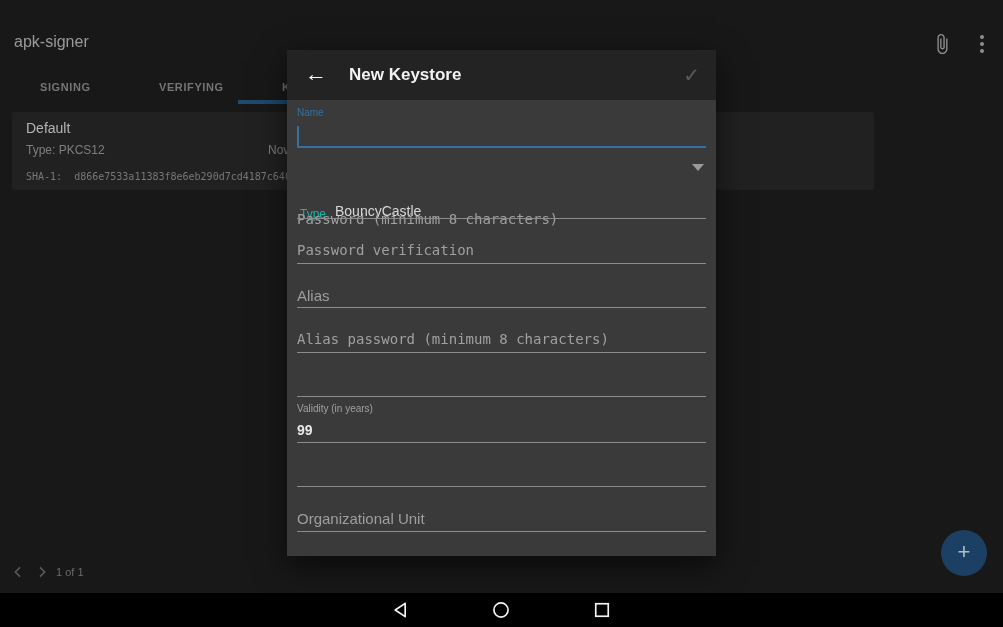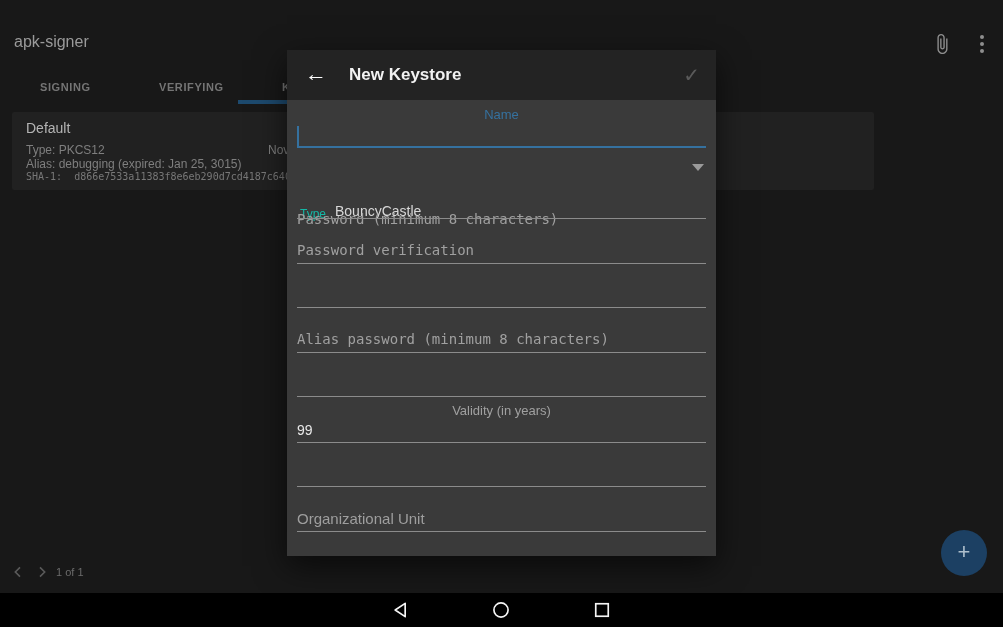--- a/index.html
+++ b/index.html
@@ -38,25 +38,25 @@
   .fab{position:absolute;left:941px;top:530px;width:46px;height:46px;border-radius:50%;
     background:#1c4063;color:#aebfcc;font-size:22px;line-height:44px;text-align:center;font-weight:300;}
   
   .dialog{position:absolute;left:287px;top:50px;width:429px;height:506px;background:#3a3a3a;z-index:10;
     box-shadow:0 10px 30px rgba(0,0,0,.6);}
   .dialog-header{position:absolute;left:0;top:0;width:429px;height:50px;background:#232323;}
   .dlg-back{position:absolute;left:18px;top:11px;font-size:22px;color:#fdfdfd;}
   .dlg-title{position:absolute;left:62px;top:15px;font-size:17px;font-weight:bold;color:#f2f2f2;}
   .dlg-check{position:absolute;right:16px;top:13px;font-size:20px;color:#5a5a5a;}
   .fld{position:absolute;left:10px;width:409px;}
-  .flabel{font-size:13px;color:#a0a0a0;text-align:center;}
+  .flabel{font-size:10px;color:#a0a0a0;}
   .flabel.blue{color:#35719f;}
   .hint-mono{font-size:14px;color:#a0a0a0;font-family:"DejaVu Sans Mono",monospace;white-space:nowrap;}
   .hint-sans{font-size:15px;color:#9e9e9e;}
-  .fvalue{font-size:14px;color:#e8e8e8;}
+  .fvalue{font-size:14px;color:#e8e8e8;font-weight:bold;}
   .uline{position:absolute;left:10px;width:409px;height:1px;background:#8b8b8b;}
   .uline.blue{height:2px;background:#35719f;}
   .cursor{position:absolute;left:10px;top:76px;width:2px;height:21px;background:#35719f;}
   .type-label{position:absolute;left:13px;top:157px;font-size:12px;color:#14b8a6;}
   .type-value{position:absolute;left:48px;top:153px;font-size:14px;color:#d8d8d8;}
   .dd-arrow{position:absolute;right:12px;top:114px;width:0;height:0;
     border-left:6px solid transparent;border-right:6px solid transparent;border-top:7px solid #9a9a9a;}
   
   .nav-bar{position:absolute;left:0;top:593px;width:1003px;height:34px;background:#000;z-index:40;}
   .nav-btn{position:absolute;top:7px;width:20px;height:20px;}
@@ -82,21 +82,20 @@
 
   <div class="tab" style="left:40px">SIGNING</div>
   <div class="tab" style="left:159px">VERIFYING</div>
   <div class="tab" style="left:282px">KEYSTORE</div>
   <div class="tab-indicator"></div>
 
   <div class="keystore-card">
     <div class="card-title">Default</div>
     <div class="card-line" style="top:31px">Type: PKCS12</div>
     <div class="card-date">Nov</div>
-    <div class="card-line" style="top:45px">Alias: debugging (expired: Jan 25, 3015)</div>
     <div class="card-sha">
       <span>SHA-1:</span>&nbsp;&nbsp;<span>d866e7533a11383f8e6eb290d7cd4187c640ba7f</span>
     </div>
   </div>
 
   <div class="pager-chevron" style="left:10px">
     <svg width="16" height="16" viewBox="0 0 24 24">
       <path fill="none" stroke="#5a5a5a" stroke-width="2.4" d="M15 5l-7 7 7 7"></path>
     </svg>
   </div>
@@ -131,20 +130,23 @@
     <div class="fld" style="top:161px">
       <div class="hint-mono">Password (minimum 8 characters)</div>
     </div>
     <div class="uline" style="top:168px"></div>
 
     <div class="fld" style="top:192px">
       <div class="hint-mono">Password verification</div>
     </div>
     <div class="uline" style="top:213px"></div>
 
+    <div class="fld" style="top:237px">
+      <div class="hint-sans">Alias</div>
+    </div>
     <div class="uline" style="top:257px"></div>
 
     <div class="fld" style="top:281px">
       <div class="hint-mono">Alias password (minimum 8 characters)</div>
     </div>
     <div class="uline" style="top:302px"></div>
 
     <div class="uline" style="top:346px"></div>
 
     <div class="fld" style="top:353px">

